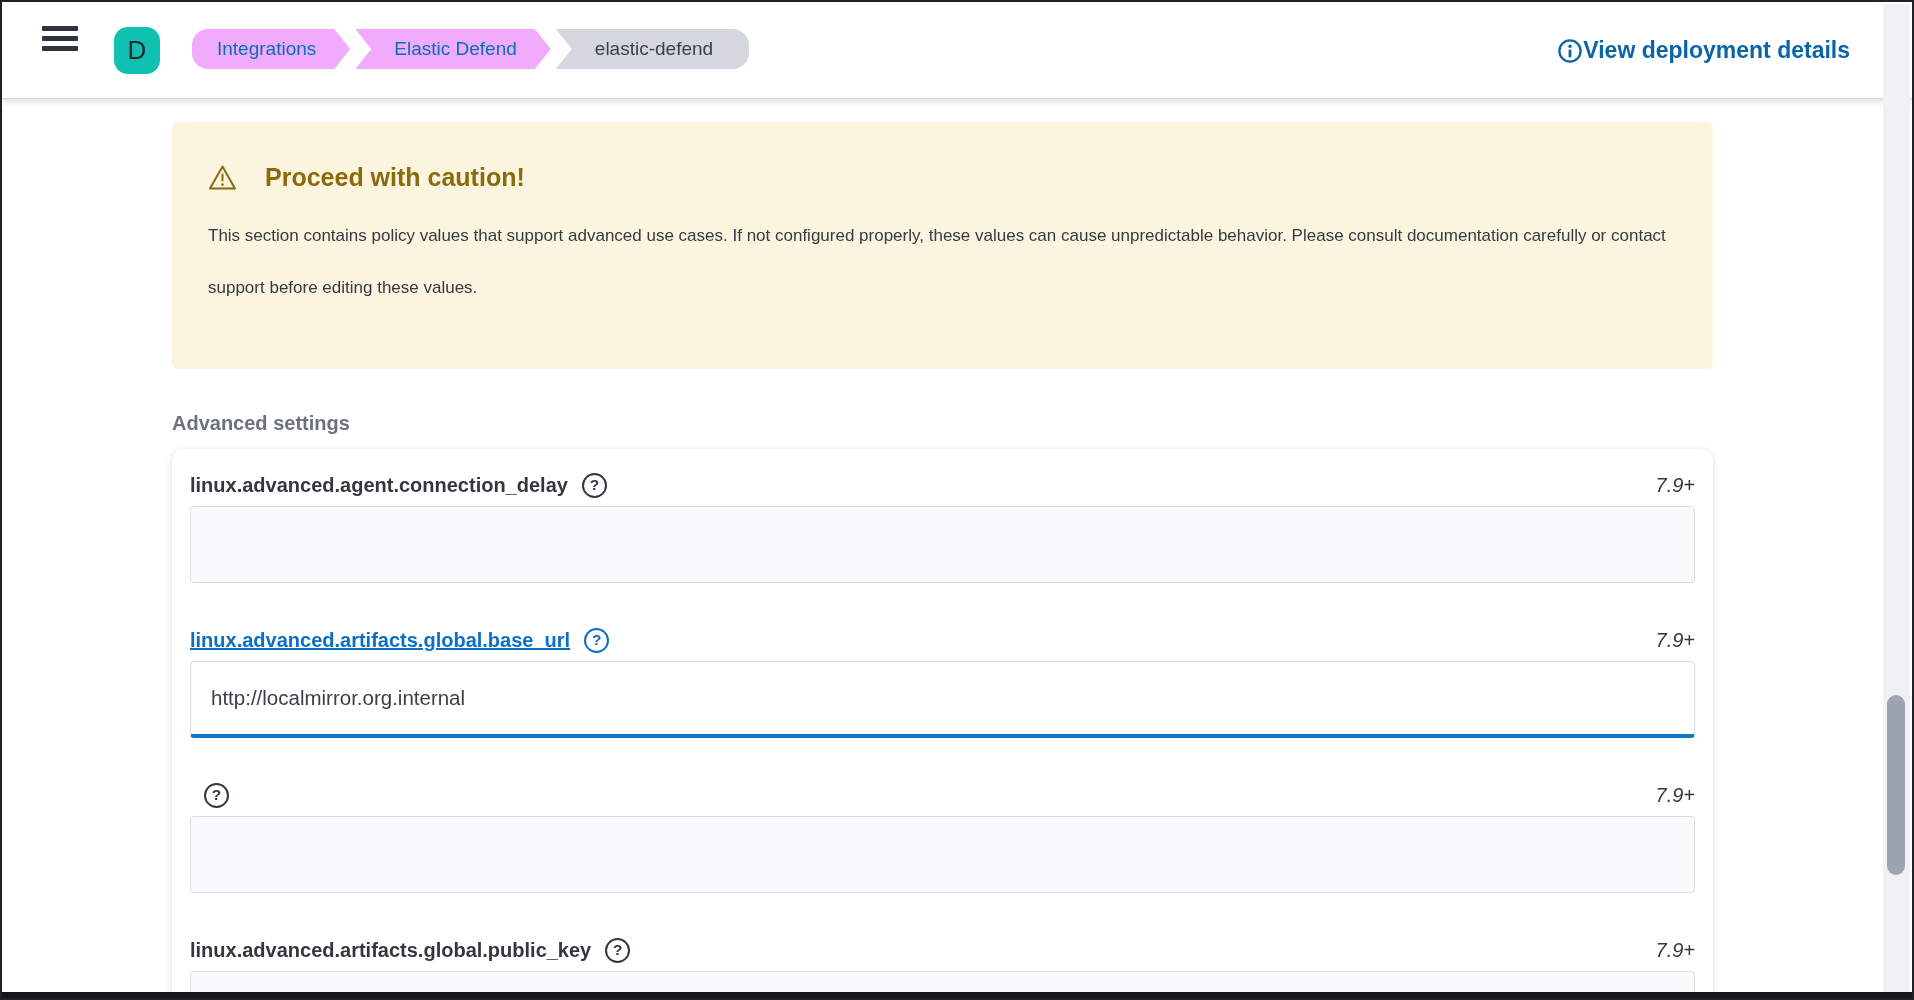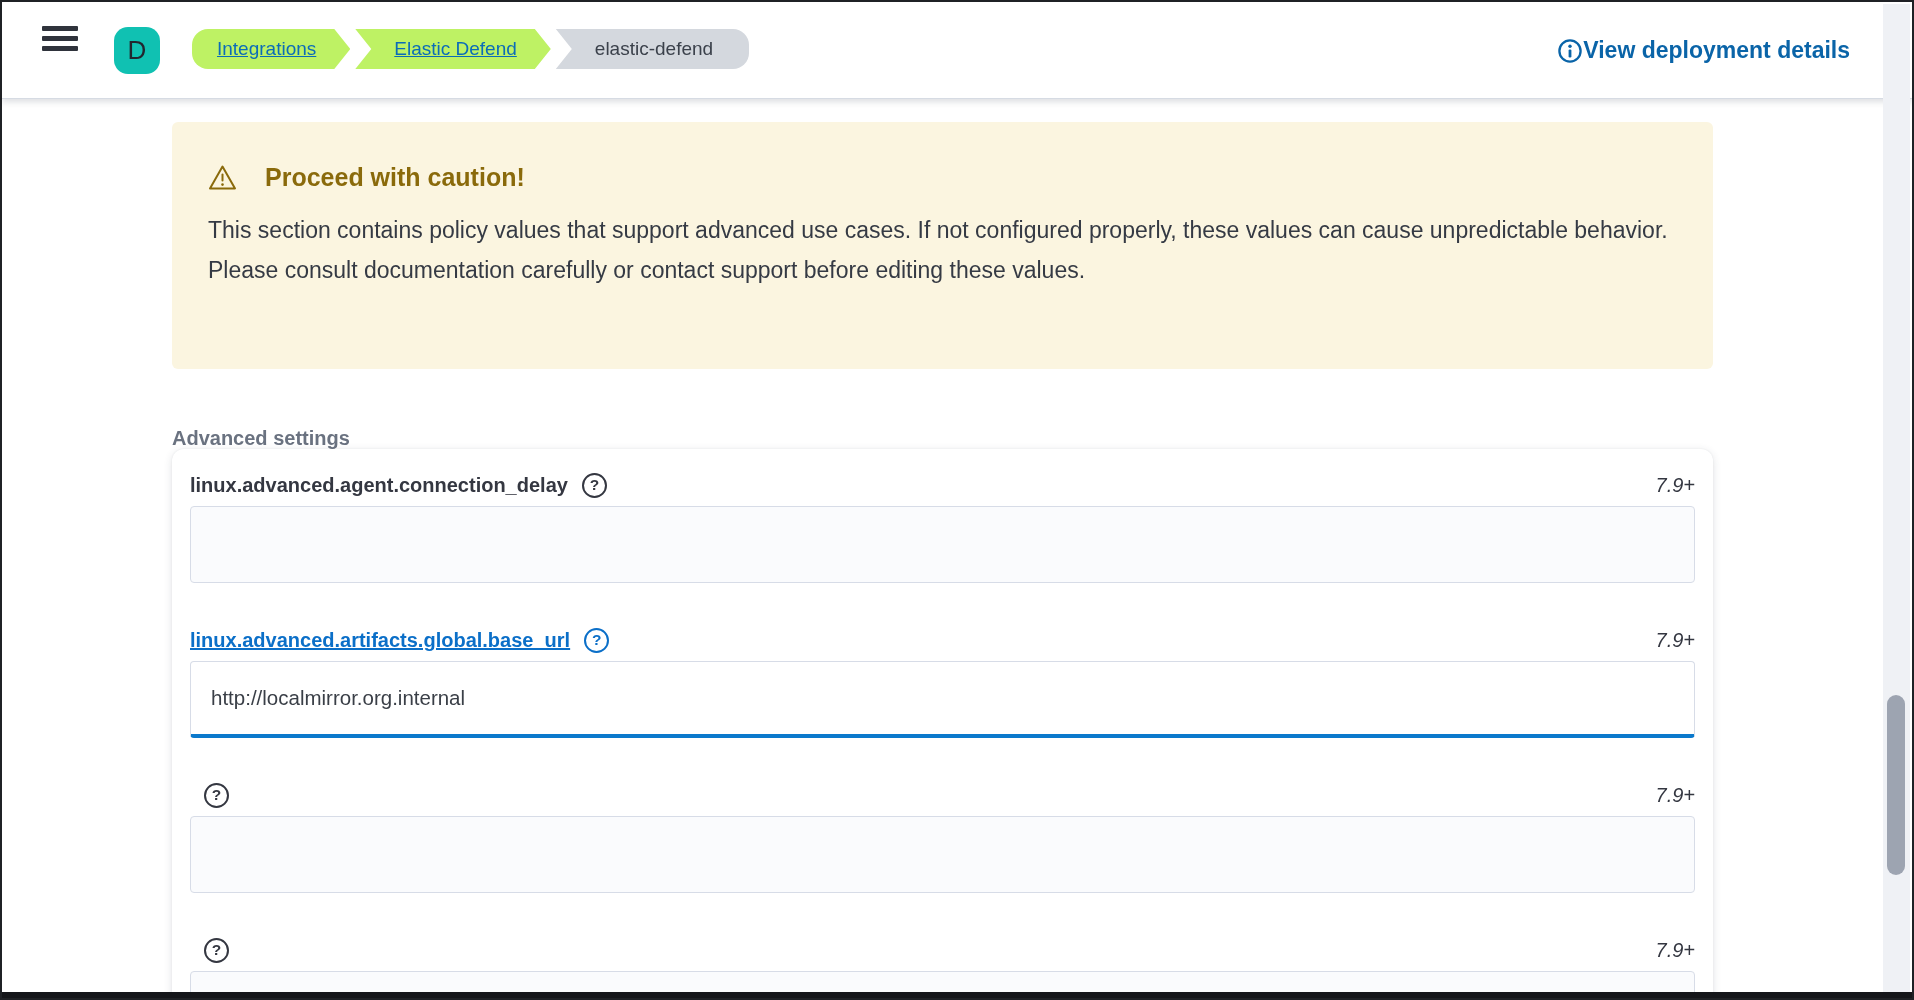--- a/index.html
+++ b/index.html
@@ -26,21 +26,21 @@
   .avatar{
     position:absolute;left:112px;top:25px;width:46px;height:47px;border-radius:14px;
     background:#10c1b2;display:flex;align-items:center;justify-content:center;
     font-size:26px;font-weight:500;color:#22262e;cursor:pointer;
   }
   .crumbs{position:absolute;left:190px;top:27px;display:flex;gap:5px;}
   .crumb{
     height:40px;line-height:40px;font-size:19px;font-weight:500;white-space:nowrap;
     cursor:pointer;border:none;
   }
-  .crumb.blue{background:#bef264;color:#0b6cb8;text-decoration:underline;}
+  .crumb.blue{background:#f0abfc;color:#0b6cb8;}
   .crumb.gray{background:#d4d8de;color:#3b414b;cursor:default;}
   .crumb.pos-first{
     border-radius:16px 0 0 16px;padding:0 34px 0 25px;
     clip-path:polygon(0 0,calc(100% - 16px) 0,100% 50%,calc(100% - 16px) 100%,0 100%);
   }
   .crumb.pos-mid{
     padding:0 34px 0 39px;
     clip-path:polygon(0 0,calc(100% - 16px) 0,100% 50%,calc(100% - 16px) 100%,0 100%,16px 50%);
   }
   .crumb.pos-last{
@@ -53,25 +53,25 @@
   }
   .deploy-link svg{display:block;}
   
   .callout{
     position:absolute;left:170px;top:120px;width:1541px;height:247px;
     background:#fbf5e0;border-radius:6px;padding:40px 36px;
   }
   .callout-title{display:flex;align-items:center;gap:28px;margin-bottom:18px;color:#8a6a0b;}
   .callout-title .t{font-size:25px;font-weight:700;line-height:30px;}
   .callout-body{
-    margin:0;font-size:23px;line-height:40px;color:#353a44;max-width:1475px;
+    margin:0;font-size:17px;line-height:52px;color:#353a44;max-width:1475px;
   }
   
   .section-title{
-    position:absolute;left:170px;top:425px;margin:0;
+    position:absolute;left:170px;top:410px;margin:0;
     font-size:20px;font-weight:700;color:#6a7280;
   }
   .panel{
     position:absolute;left:170px;top:447px;width:1541px;height:600px;
     background:#fff;border-radius:12px;
     box-shadow:0 2px 8px rgba(50,60,80,0.14),0 0 2px rgba(50,60,80,0.08);
     padding:23px 18px 0;
   }
   .setting-row{margin-bottom:44px;}
   .label-line{height:26px;display:flex;align-items:center;margin-bottom:8px;}
@@ -162,20 +162,21 @@
   </div>
       <div class="setting-row">
     <div class="label-line">
       <button class="qicon">?</button>
       <span class="setting-version">7.9+</span>
     </div>
     <input class="setting-input" type="text" value="" style="">
   </div>
       <div class="setting-row">
     <div class="label-line">
+      <span class="setting-name">linux.advanced.artifacts.global.public_key</span>
       <button class="qicon">?</button>
       <span class="setting-version">7.9+</span>
     </div>
     <input class="setting-input" type="text" value="" style="">
   </div>
     </section>
 
   <div class="scroll-track">
     <div class="scroll-thumb"></div>
   </div>

